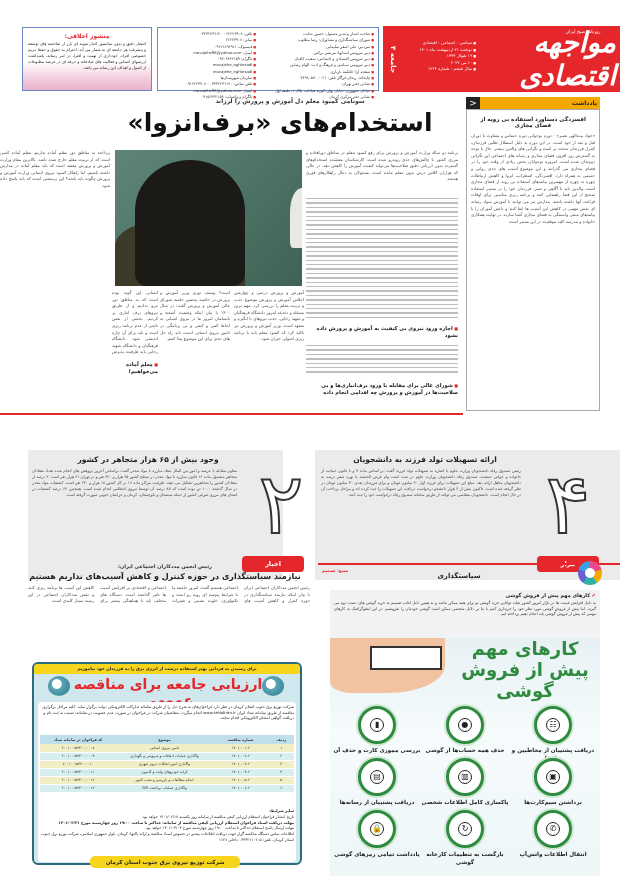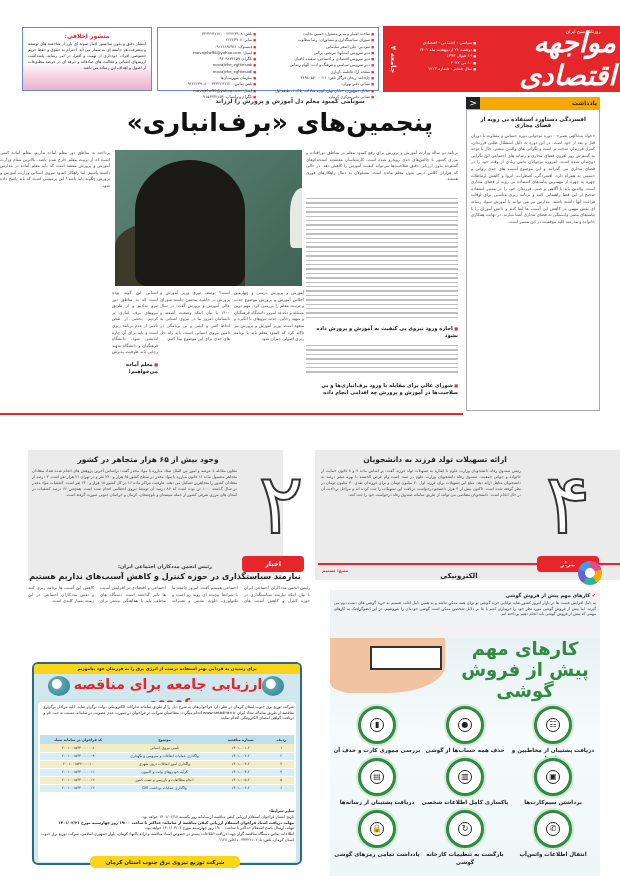--- a/index.html
+++ b/index.html
@@ -132,21 +132,21 @@
 
 <div class="abs" id="yad-head"></div>
 <div class="abs" id="yad-arrow">&lt;</div>
 <div class="abs" id="yad-label">یادداشت</div>
 <div class="abs" id="yad-box">
   <div id="yad-title">افسردگی دستاورد استفاده بی رویه از فضای مجازی</div>
   <div class="txt">«جواد بیت‌الهی نصیر» - دوره نوجوانی دوره حساس و متفاوت با دوران قبل و بعد از خود است. در این دوره به دلیل استقلال طلبی فرزندان، کنترل فرزندان سخت تر است و نگرانی های والدین بیشتر. حال با توجه به گسترش روز افزون فضای مجازی و رسانه های اجتماعی این نگرانی دوچندان شده است. امروزه نوجوانان بخش زیادی از وقت خود را در فضای مجازی می گذرانند و این موضوع آسیب های جدی روانی و جسمی به همراه دارد. افسردگی، اضطراب، انزوا و کاهش ارتباطات چهره به چهره از مهمترین پیامدهای استفاده بی رویه از فضای مجازی است. والدین باید با آگاهی و صبر، فرزندان خود را در مسیر استفاده صحیح از این فضا راهنمایی کنند و برنامه ریزی مناسبی برای اوقات فراغت آنها داشته باشند. مدارس نیز می توانند با آموزش سواد رسانه ای نقش مهمی در کاهش این آسیب ها ایفا کنند و دانش آموزان را با پیامدهای منفی وابستگی به فضای مجازی آشنا سازند. در نهایت همکاری خانواده و مدرسه کلید موفقیت در این مسیر است.</div>
 </div>
 
 <div class="abs" id="kicker">سونامی کمبود معلم دل آموزش و پرورش را لرزاند</div>
-<div class="abs" id="headline">پنجمین‌های «برف‌انباری»</div>
+<div class="abs" id="headline">استخدام‌های «برف‌انزوا»</div>
 
 <div class="abs" id="photo">
   <div class="writing">آفرین</div>
   <div class="body"></div>
   <div class="woman"></div>
   <div class="girl"></div>
 </div>
 
 <div class="abs txt" style="left:0;top:150px;width:110px;height:260px;overflow:hidden">پرداخته به مناطق دور معلم آماده نداریم، معلم آماده کسی است که از تربیت معلم خارج شده باشد. بالاترین مقام وزارت آموزش و پرورش معتقد است که باید معلم آماده در مدارس داشته باشیم. اما راهکار کمبود نیروی انسانی وزارت آموزش و پرورش چگونه باید باشد؟ این پرسشی است که باید پاسخ داده شود.</div>
 
@@ -161,21 +161,21 @@
 <div class="abs txt" style="left:234px;top:290px;width:70px;height:120px;overflow:hidden">آموزش و پرورش درسی و چهارمین اجلاس آموزش و پرورش موضوع جذب و تربیت معلم را بررسی کرد. مهم ترین مسئله و دغدغه امروز دانشگاه فرهنگیان و شهید رجایی، جذب نیروهای با انگیزه و متعهد است. وزیر آموزش و پرورش نیز تاکید کرد که کمبود معلم باید با برنامه ریزی اصولی جبران شود.</div>
 <div class="abs txt" style="left:160px;top:290px;width:70px;height:120px;overflow:hidden">است؟ یوسف نوری وزیر آموزش و پرورش در حاشیه پنجمین جلسه شورای عالی آموزش و پرورش گفت: در سال ۱۴۰۰ با بیان اینکه وضعیت آشفته و نابسامان امروز ما در نیروی انسانی به لحاظ کمی و کیفی و بی برنامگی در تامین نیروی انسانی است، باید راه حل های جدی برای این موضوع پیدا کنیم.</div>
 <div class="abs" style="left:112px;top:290px;width:46px;height:120px">
   <div class="txt" style="height:65px;overflow:hidden">انسانی این گونه بوده است که به مناطق دور نیرو ندادیم و از طریق نیروهای برف انباری پر کردیم. بخشی از نقص ناشی از عدم برنامه ریزی است و باید برای آن چاره اندیشی شود. دانشگاه فرهنگیان و دانشگاه شهید رجایی باید ظرفیت پذیرش خود را افزایش دهند.</div>
   <div class="subhead" style="margin-top:6px">معلم آماده می‌خواهیم!</div>
 </div>
 
 <div class="abs" id="sep1"></div>
 
 <div class="abs" id="stat-right">
-  <div class="stat-title" style="left:20px;top:5px;width:200px">ارائه تسهیلات تولد فرزند به دانشجویان</div>
+  <div class="stat-title" style="left:10px;top:5px;width:200px">ارائه تسهیلات تولد فرزند به دانشجویان</div>
   <div class="abs txt" style="left:6px;top:18px;width:200px;height:108px;overflow:hidden;font-size:3.9px;line-height:6px">رئیس صندوق رفاه دانشجویان وزارت علوم با اشاره به تسهیلات تولد فرزند گفت: بر اساس ماده ۷ و ۸ قانون حمایت از خانواده و جوانی جمعیت، صندوق رفاه دانشجویان وزارت علوم در صدد است وام قرض الحسنه با بهره صفر درصد به دانشجویان متاهل ارائه دهد. مبلغ این تسهیلات برای فرزند اول ۲۰ میلیون تومان و برای فرزندان بعدی ۳۰ میلیون تومان در نظر گرفته شده است. تاکنون بیش از ۴ هزار دانشجو درخواست دریافت این تسهیلات را ثبت کرده اند و مراحل پرداخت آن در حال انجام است. دانشجویان متقاضی می توانند از طریق سامانه صندوق رفاه درخواست خود را ثبت کنند.</div>
   <div class="big-num" style="left:210px;top:10px">۴</div>
   <div class="badge" style="left:222px;top:106px">هزار</div>
 </div>
 
 <div class="abs" id="stat-left">
   <div class="stat-title" style="left:30px;top:5px;width:180px">وجود بیش از ۶۵ هزار متجاهر در کشور</div>
   <div class="abs txt" style="left:4px;top:18px;width:205px;height:108px;overflow:hidden;font-size:3.9px;line-height:6px">معاون مقابله با عرضه و امور بین الملل ستاد مبارزه با مواد مخدر گفت: براساس آخرین پژوهش های انجام شده تعداد معتادان متجاهر مشمول ماده ۱۶ قانون مبارزه با مواد مخدر در سطح کشور ۶۵ هزار و ۲۲۰ نفر و در تهران ۲۱ هزار نفر است. ۲ درصد از معتادان کشور را متجاهرین تشکیل می دهند. ظرفیت مراکز ماده ۱۶ در کل کشور ۱۸ هزار و ۶۴۰ نفر است. کشفیات مواد مخدر در سال گذشته ۱۰۰۰ تن بوده است که ۸۷ درصد آن توسط نیروی انتظامی انجام شده است. همچنین ۶۶ درصد کشفیات در استان های مرزی شرقی کشور از جمله سیستان و بلوچستان، کرمان و خراسان جنوبی صورت گرفته است.</div>
   <div class="big-num" style="left:210px;top:10px">۲</div>
   <div class="badge" style="left:214px;top:106px">اخبار</div>
@@ -244,21 +244,21 @@
   <div style="font-weight:bold">سایر شرایط:</div>
   <div>تاریخ انتشار فراخوان استعلام ارزیابی کیفی مناقصه از سامانه روز یکشنبه ۱۴۰۱/۰۲/۱۸ خواهد بود.</div>
   <div style="font-weight:bold">مهلت دریافت اسناد فراخوان استعلام ارزیابی کیفی مناقصه از سامانه: حداکثر تا ساعت ۱۹:۰۰ روز چهارشنبه مورخ ۱۴۰۱/۰۲/۲۱</div>
   <div>مهلت ارسال پاسخ استعلام حداکثر تا ساعت ۱۹:۰۰ روز چهارشنبه مورخ ۱۴۰۱/۰۳/۰۴ خواهد بود.</div>
   <div>اطلاعات تماس دستگاه مناقصه گزار جهت دریافت اطلاعات بیشتر در خصوص اسناد مناقصه و ارائه پاکتها: کرمان، بلوار جمهوری اسلامی، شرکت توزیع برق جنوب استان کرمان، تلفن: ۰۳۴۳۲۱۱۰۲۰۵ داخلی ۱۱۲۸</div>
 </div>
 <div class="abs" id="tender-footer">شرکت توزیع نیروی برق جنوب استان کرمان</div>
 
 <div class="abs" id="sep2"></div>
 <div class="abs" id="info-swirl"></div>
-<div class="abs" id="info-head">الکترونیکی</div>
+<div class="abs" id="info-head">سیاستگذاری</div>
 <div class="abs" id="info-source">منبع: تسنیم</div>
 <div class="abs" id="info-box"></div>
 <div class="abs" id="info-sub">کارهای مهم پیش از فروش گوشی</div>
 <div class="abs" id="info-desc">به دلیل افزایش قیمت ها در بازار امروز کشور شاید توانایی خرید گوشی نو برای همه ممکن نباشد و به همین دلیل اغلب تصمیم به خرید گوشی های دست دوم می گیرند. اما پیش از فروش گوشی مورد نظر خود را خریداری کنیم یا بنا بر دلایل شخصی ممکن است گوشی خودمان را بفروشیم. در این اینفوگرافیک به کارهای مهمی که پیش از فروش گوشی باید انجام دهیم پرداخته ایم.</div>
 
 <div class="abs" id="info-graphic">
   <div id="info-hand"></div>
   <div id="info-phone"></div>
   <div id="info-big">کارهای مهم پیش از فروش گوشی</div>
 

